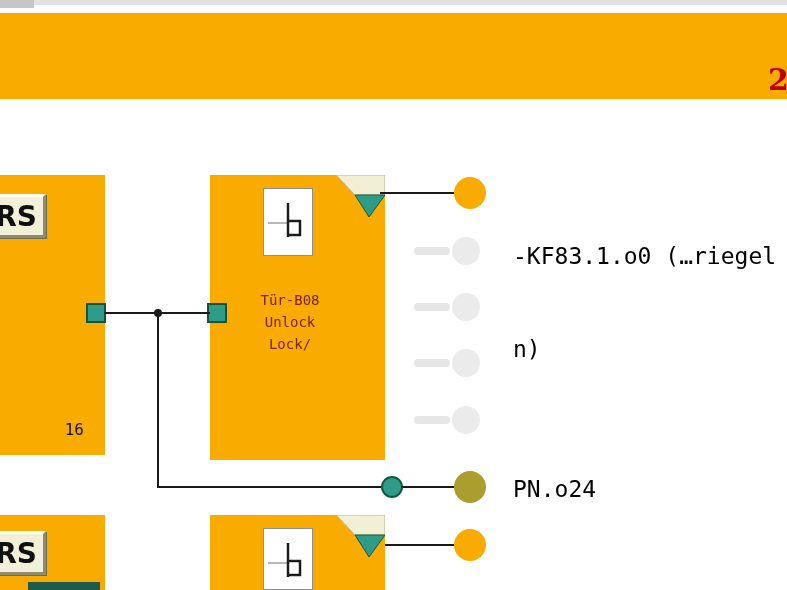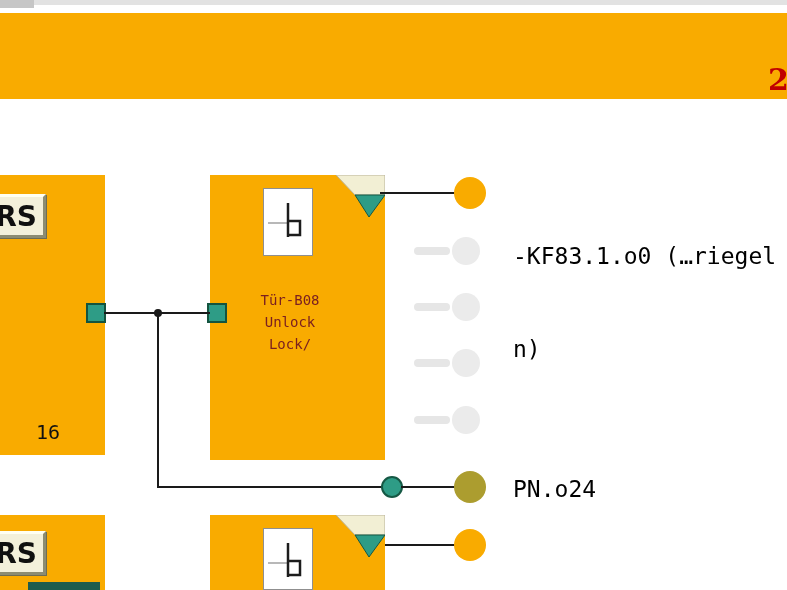--- a/index.html
+++ b/index.html
@@ -20,21 +20,21 @@
   .blk-lock-bot{left:210px;top:515px;width:175px;height:75px;}
   .rsbox{
     width:60px;height:44px;background:#F3F0DA;
     border:3px solid;border-color:#FFFFF2 #8C8C72 #8C8C72 #FFFFF2;
     box-shadow:1px 1px 0 #6d6d55;box-sizing:border-box;
     display:flex;align-items:center;justify-content:center;
     font-family:"DejaVu Sans",sans-serif;font-weight:bold;font-size:28px;color:#101010;
   }
   .rsbox-top{left:-14px;top:194px;}
   .rsbox-bot{left:-14px;top:531px;}
-  .pin16{left:36px;top:420px;width:48px;text-align:left;font-size:20px;color:#111;}
+  .pin16{left:36px;top:420px;width:48px;text-align:right;font-size:16px;color:#111;}
   .iconbox{background:#ffffff;border:1px solid #8f8f8f;box-sizing:border-box;overflow:hidden;}
   .iconbox-top{left:263px;top:188px;width:50px;height:68px;}
   .iconbox-bot{left:263px;top:528px;width:50px;height:62px;}
   .btitle{left:213px;top:289px;width:154px;text-align:center;
     font-size:14px;line-height:22px;color:#7B2020;}
   .port{width:20px;height:20px;background:#2E9C86;border:2px solid #14543F;box-sizing:border-box;}
   .port-rs-out{left:86px;top:303px;}
   .port-lock-in{left:207px;top:303px;}
   .wire{background:#1a1a1a;}
   .wire-h1{left:104px;top:312px;width:106px;height:2px;}

